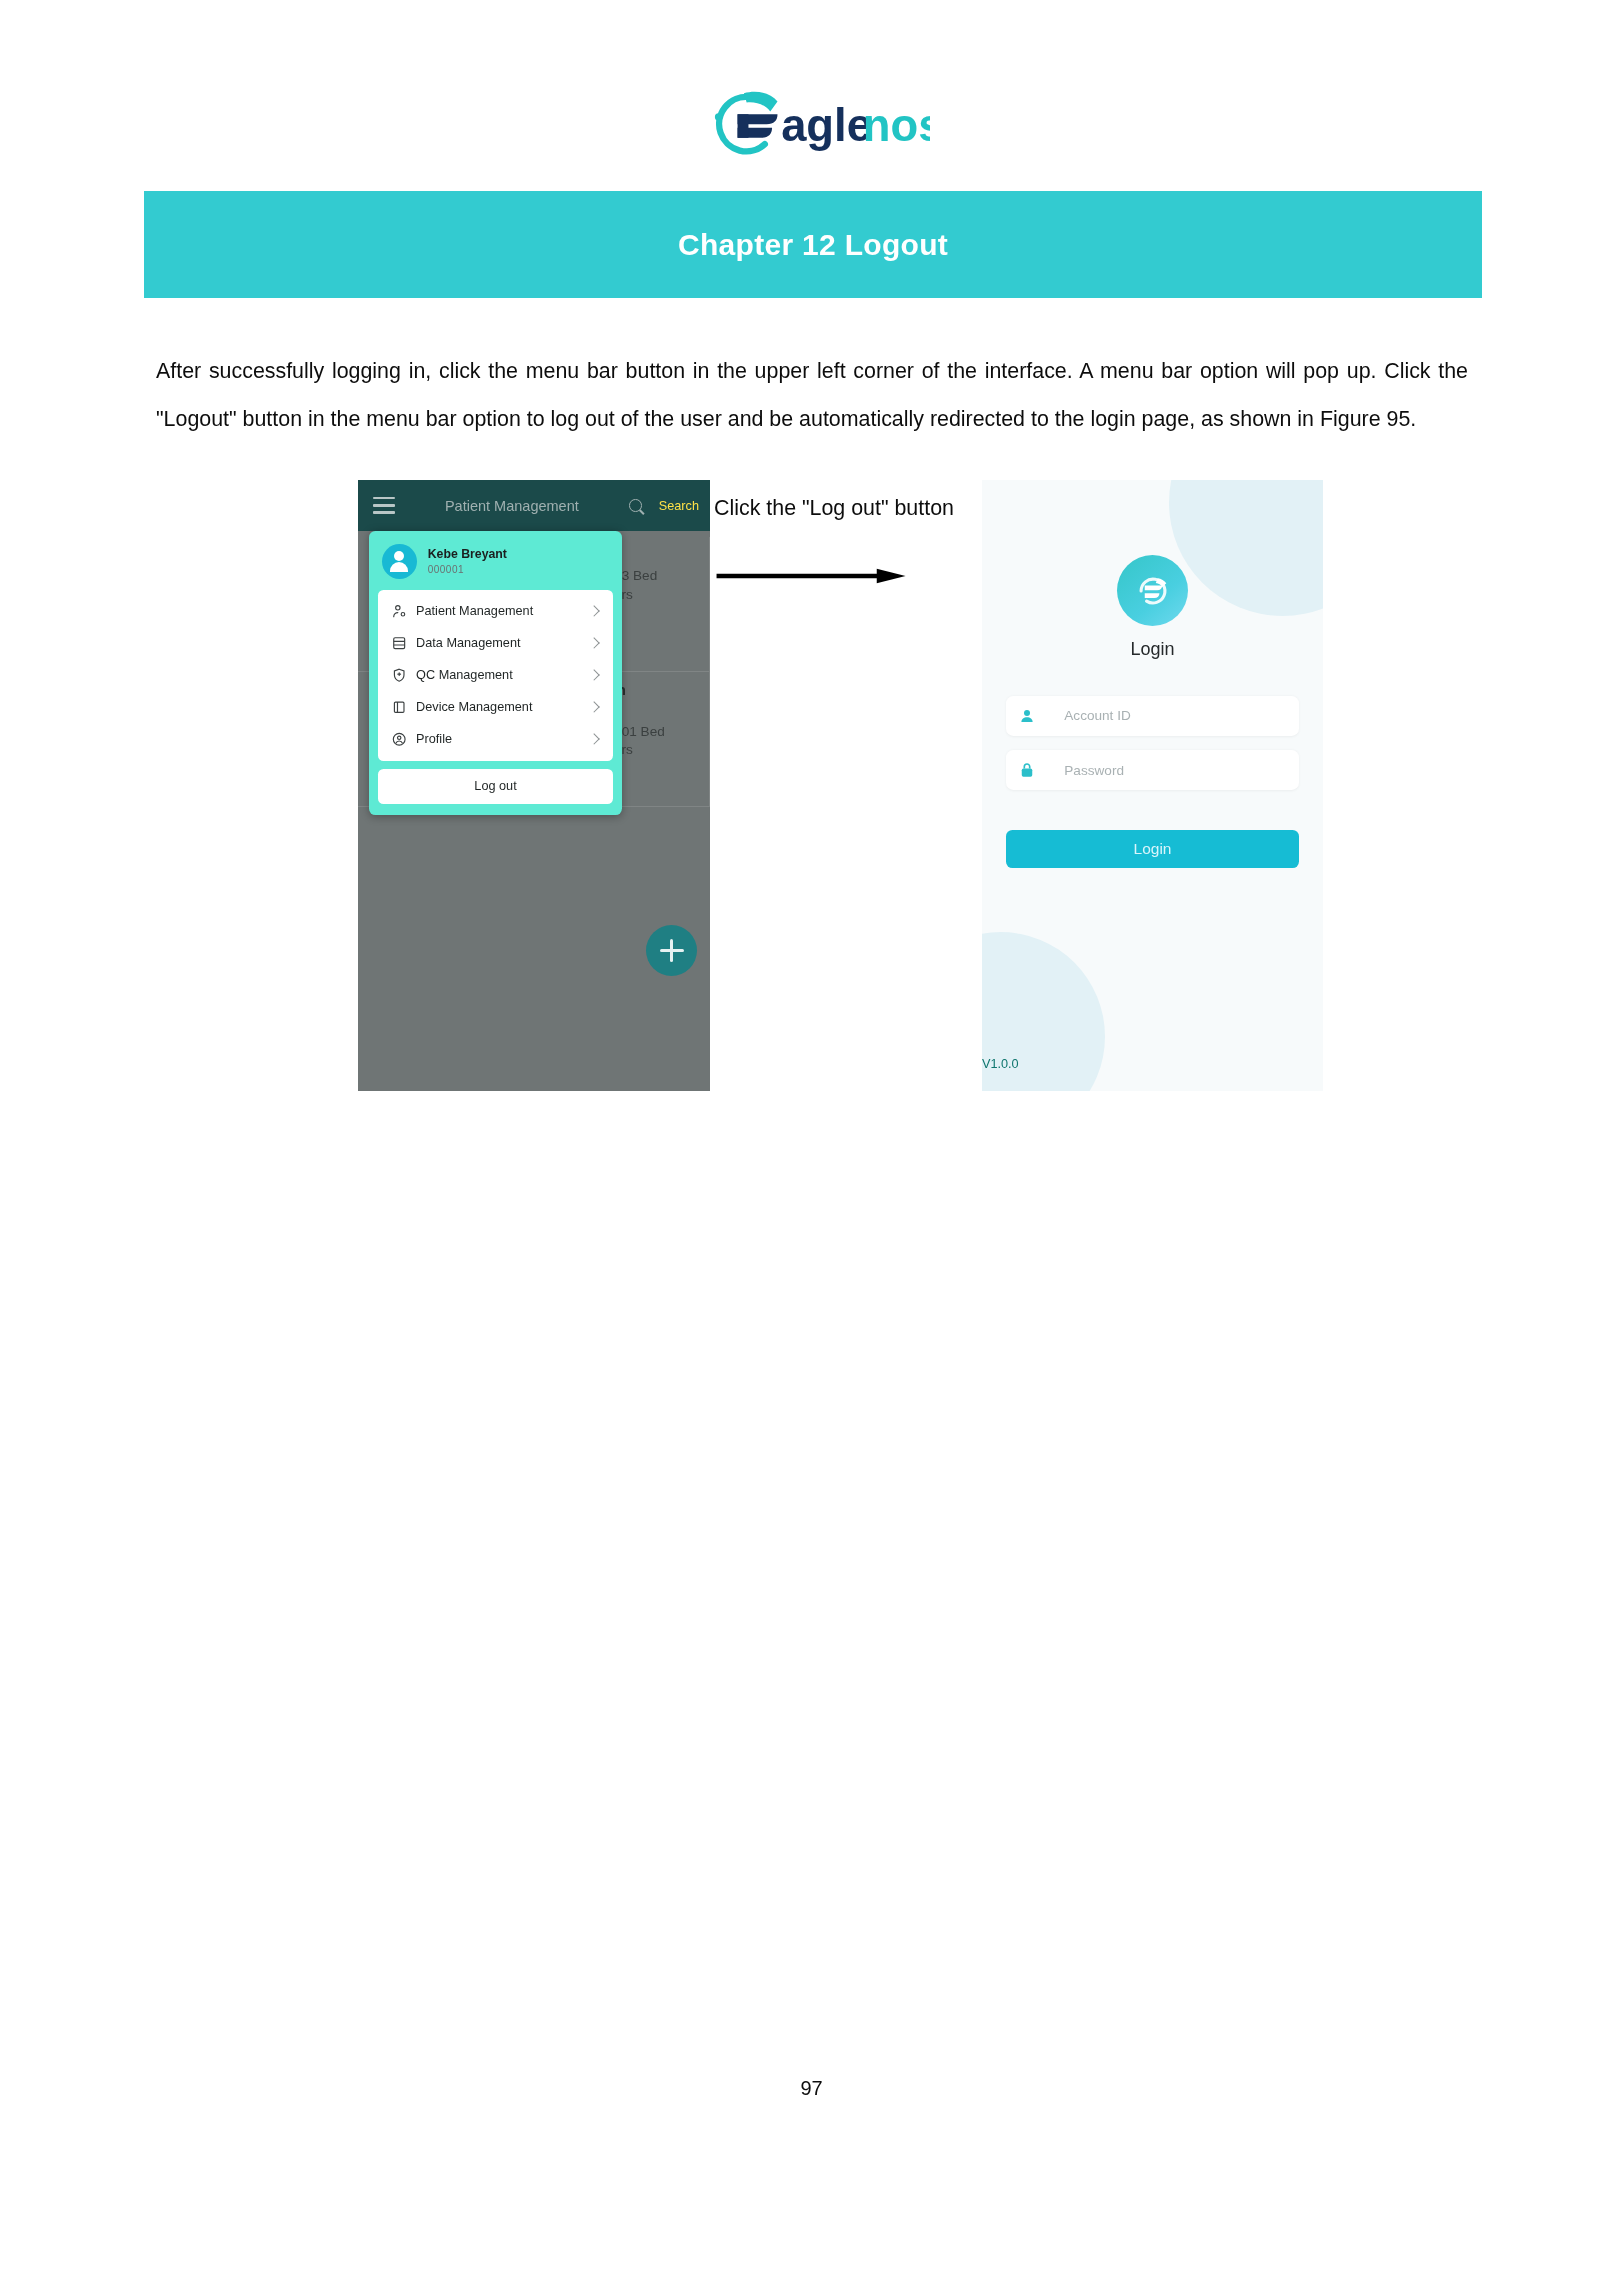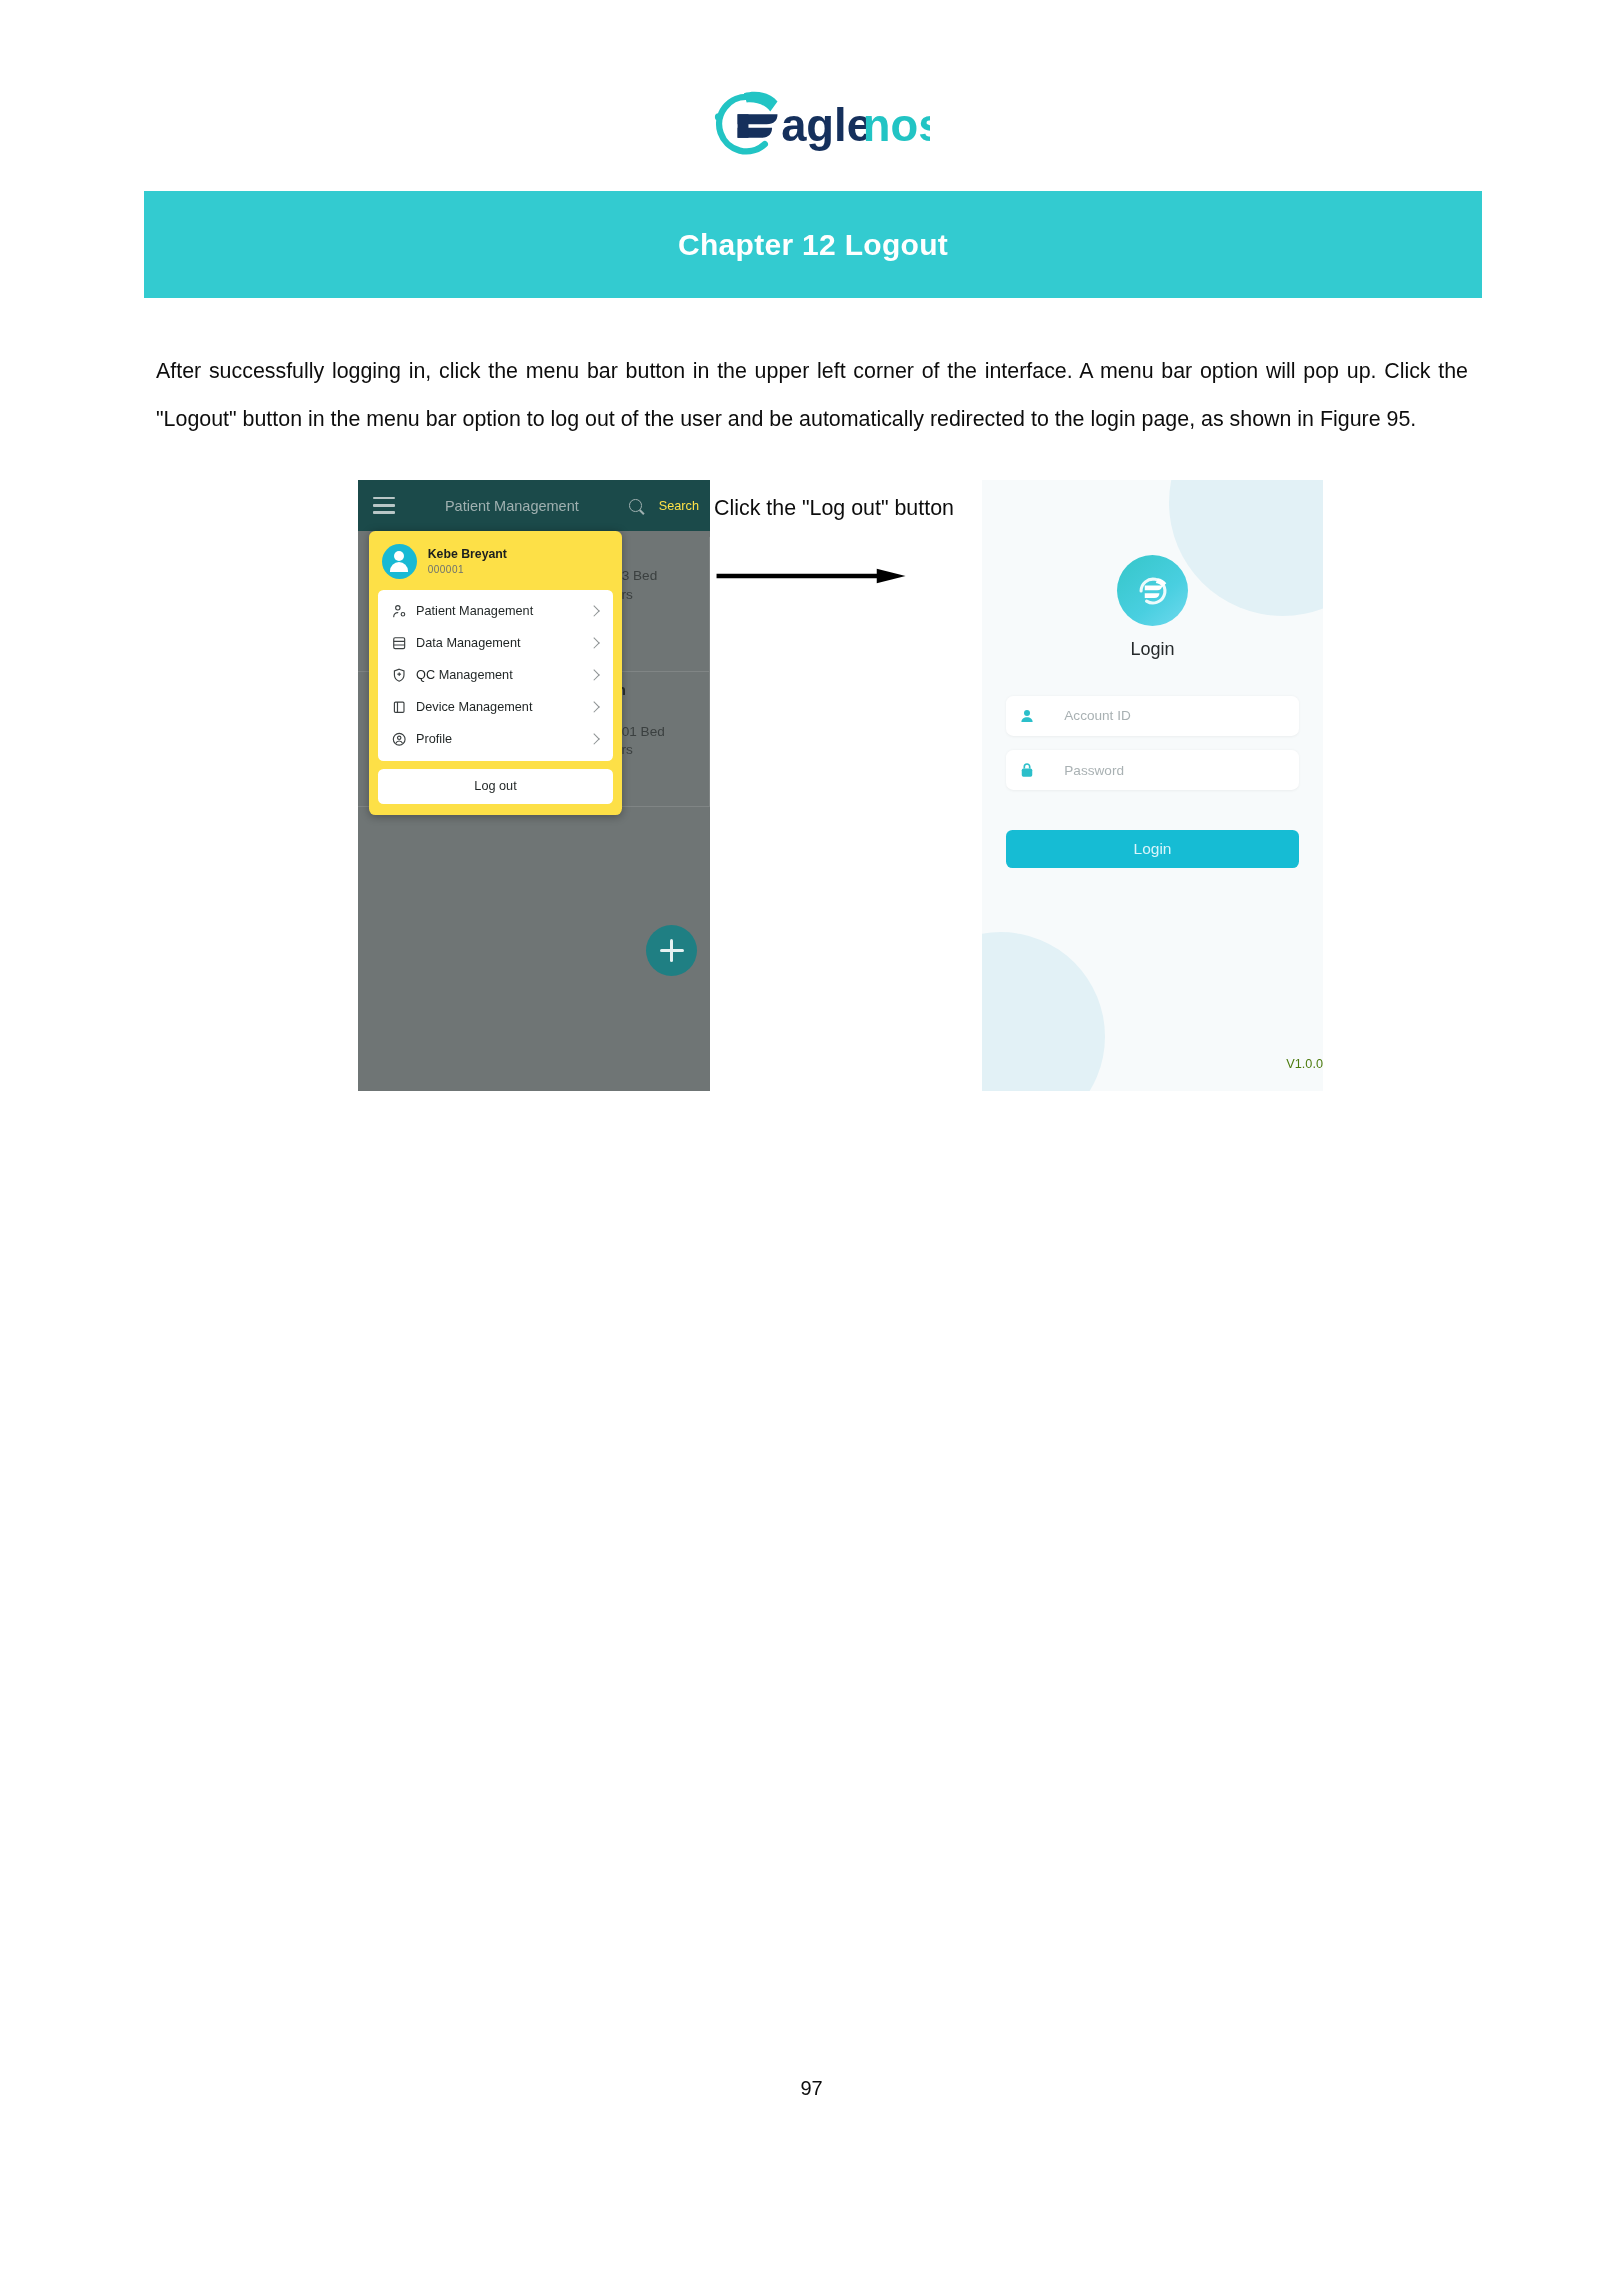--- a/index.html
+++ b/index.html
@@ -186,21 +186,21 @@
   }
   .pl-fab::before { width: 23.6px; height: 3.2px; }
   .pl-fab::after  { width: 3.2px; height: 23.6px; }
 
   
   .pl-drawer {
     position: absolute;
     left: 11px;
     top: 51px;
     width: 253px;
-    background: #fde047;
+    background: #5eead4;
     border-radius: 6.4px;
     box-shadow: 0 1.8px 9px rgba(0,0,0,0.30);
     overflow: hidden;
     z-index: 5;
   }
   .pl-drawer-user {
     display: flex; align-items: center; gap: 11px;
     padding: 12.7px 12.7px 11px 12.7px;
   }
   .pl-avatar {
@@ -319,23 +319,23 @@
     height: 38px;
     background: #16bcd4;
     border-radius: 6.4px;
     display: flex; align-items: center; justify-content: center;
     color: #d9f5fb; font-size: 15.5px;
     border: none; width: 100%;
   }
   .pr-version {
     position: absolute;
     left: 0; right: 0; bottom: 20px;
-    text-align: right;
+    text-align: left;
     font-size: 12.7px;
-    color: #4d7c0f;
+    color: #0f766e;
     z-index: 3;
   }
 
   
   .caption {
     position: absolute;
     left: 0; right: 0;
     top: 1109px;
     text-align: center;
     font-size: 21.4px;

